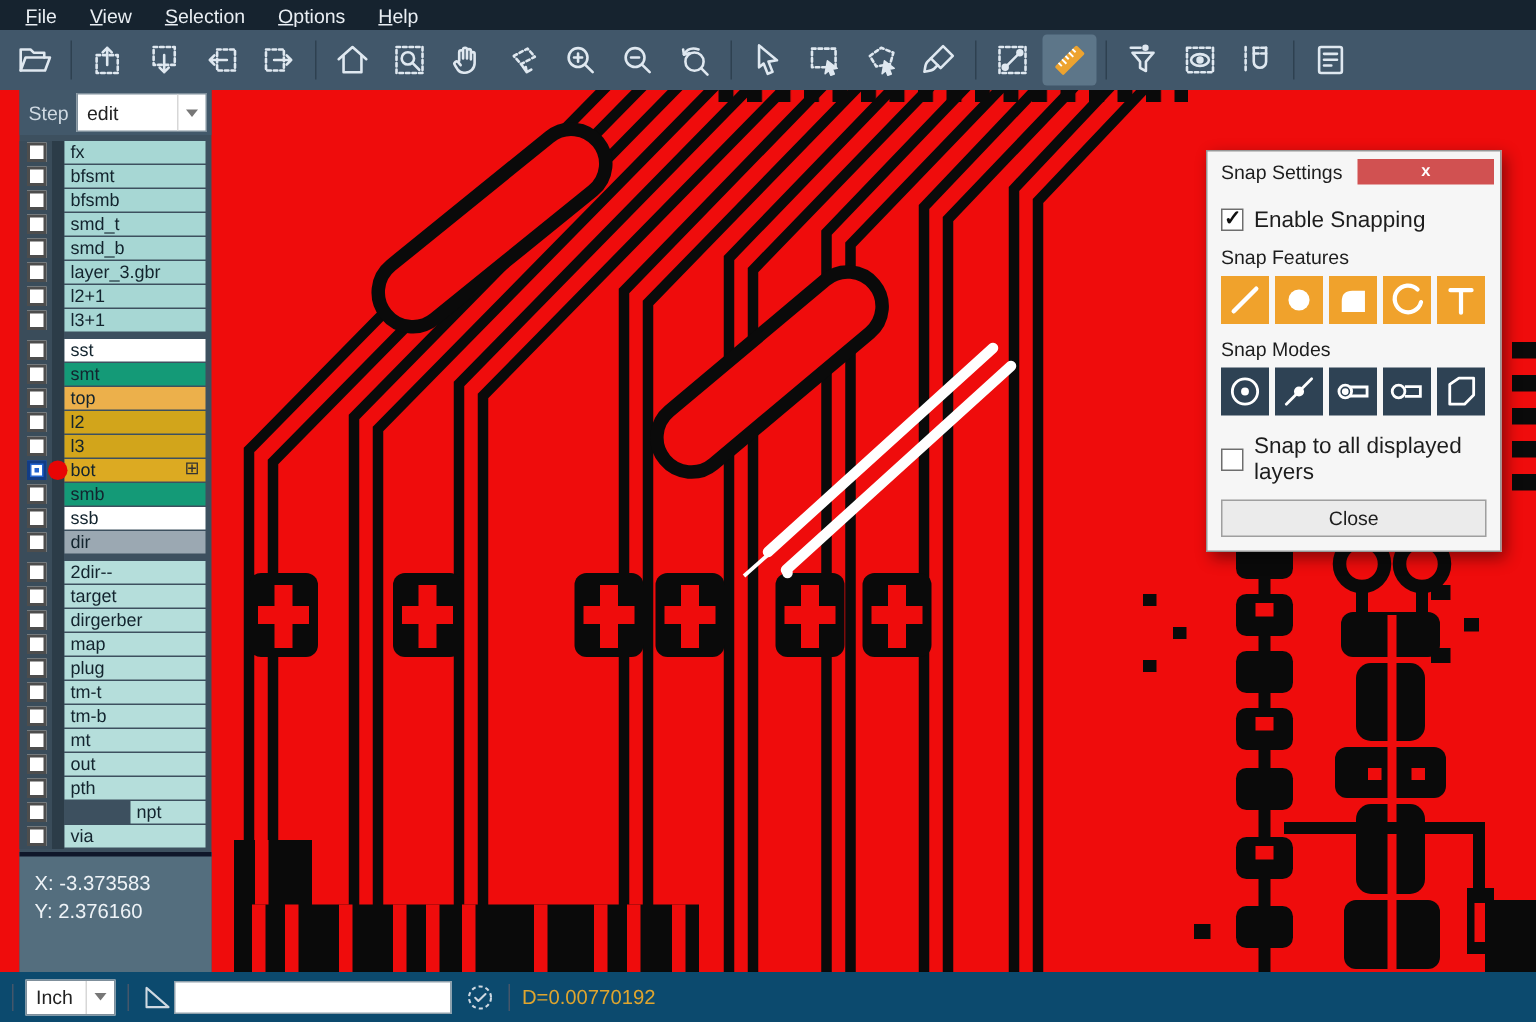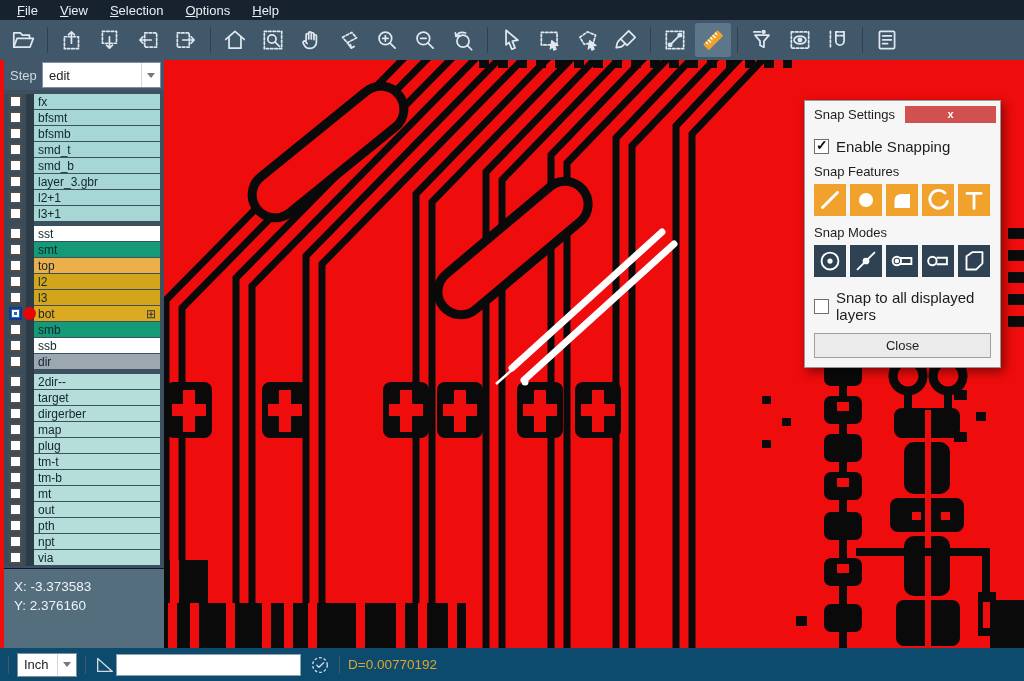--- a/index.html
+++ b/index.html
@@ -14,44 +14,44 @@
   
   #toolbar{position:absolute;top:20px;left:0;right:0;height:40px;background:#41576a;
            display:flex;align-items:center;padding-left:4px;z-index:30;}
   .tbtn{width:36px;height:34px;display:flex;align-items:center;justify-content:center;border-radius:3px;margin:0 1px;}
   .tbtn svg{width:26px;height:26px;display:block;}
   .tbtn.active{background:#5d7689;}
   .tsep{width:1px;height:26px;background:#2e4150;margin:0 5px;}
   #tb-overflow{margin-left:auto;margin-right:6px;width:0;height:0;border-left:4px solid transparent;
                border-right:4px solid transparent;border-top:5px solid #8ba0b0;}
   
-  #sidebar{position:absolute;top:60px;left:4px;width:160px;height:588px;background:#3d505f;z-index:20;}
+  #sidebar{position:absolute;top:60px;left:13px;width:128px;height:588px;background:#3d505f;z-index:20;}
   #steprow{height:30px;display:flex;align-items:center;background:#42586a;padding-left:6px;}
   #steprow .step-label{color:#cfd9e2;font-size:13px;width:26px;}
   .fake-select{background:#fff;border:1px solid #7f8f9b;height:24px;display:flex;align-items:center;
                color:#222;font-size:13px;}
   #step-select{flex:1;margin-left:6px;margin-right:3px;}
   .fs-text{flex:1;padding-left:6px;}
   .fs-chevron{width:18px;align-self:stretch;border-left:1px solid #d7d7d7;display:flex;align-items:center;justify-content:center;}
   .fs-chevron i{width:0;height:0;border-left:4px solid transparent;border-right:4px solid transparent;border-top:5px solid #777;}
   #layerlist{position:absolute;top:34px;left:0;right:0;
              background:linear-gradient(to right,#3a4c5a 0,#3a4c5a 22px,#2c3c48 22px,#2c3c48 30px,transparent 30px);}
   .layer-row{height:15px;margin-bottom:1px;position:relative;}
   .lr-check{position:absolute;left:5px;top:1px;width:13px;height:13px;background:#fff;
             border:2px solid #4d4d4d;box-sizing:border-box;}
   .lr-check.sel{background:#2565d0;border-color:#123c85;}
   .lr-check.sel::before{content:"";position:absolute;inset:1px;background:#fff;}
   .lr-check.sel::after{content:"";position:absolute;inset:3px;background:#2565d0;}
   .lr-dot{position:absolute;left:19px;top:1px;width:13px;height:13px;border-radius:50%;background:#e80505;z-index:2;}
-  .lr-cell{position:absolute;left:30px;right:4px;top:0;bottom:0;display:flex;align-items:center;
+  .lr-cell{position:absolute;left:30px;right:4px;top:0;bottom:0;display:flex;
            font-size:12px;color:#13242e;padding-left:4px;box-sizing:border-box;}
   .lr-badge{margin-left:auto;margin-right:4px;font-size:12px;color:#333;line-height:1;}
   .group-gap{height:4px;}
   #coords{position:absolute;top:508px;left:0;right:0;height:80px;background:#546e7e;
-          border-top:1px solid #0f172a;color:#eef3f7;font-size:13.5px;padding:10px 0 0 10px;box-sizing:border-box;}
+          border-top:3px solid #0f172a;color:#eef3f7;font-size:13.5px;padding:10px 0 0 10px;box-sizing:border-box;}
   #coords div{margin-bottom:4px;}
   
   #canvas{position:absolute;left:156px;top:60px;width:868px;height:588px;display:block;}
   
   #statusbar{position:absolute;left:0;right:0;bottom:0;height:33px;background:#0c4a6e;
              display:flex;align-items:center;z-index:30;color:#d6dee6;}
   .sb-sep{width:1px;height:18px;background:#45566a;margin:0 8px;}
   #unit-select{width:58px;height:22px;}
   .sb-icon svg{width:22px;height:22px;display:block;}
   #sb-input{width:185px;height:22px;background:#fff;border:1px solid #90a0ab;box-sizing:border-box;
@@ -605,21 +605,21 @@
           </div>
         </div>
         <div class="layer-row">
           <span class="lr-check"></span>
           <div class="lr-cell" style="background: rgb(181, 222, 219);">
             <span>pth</span>
           </div>
         </div>
         <div class="layer-row">
           <span class="lr-check"></span>
-          <div class="lr-cell" style="background: rgb(181, 222, 219);">
+          <div class="lr-cell" style="background: rgb(181, 222, 219); margin-left: 44px;">
             <span>npt</span>
           </div>
         </div>
         <div class="layer-row">
           <span class="lr-check"></span>
           <div class="lr-cell" style="background: rgb(181, 222, 219);">
             <span>via</span>
           </div>
         </div>
       </div>

